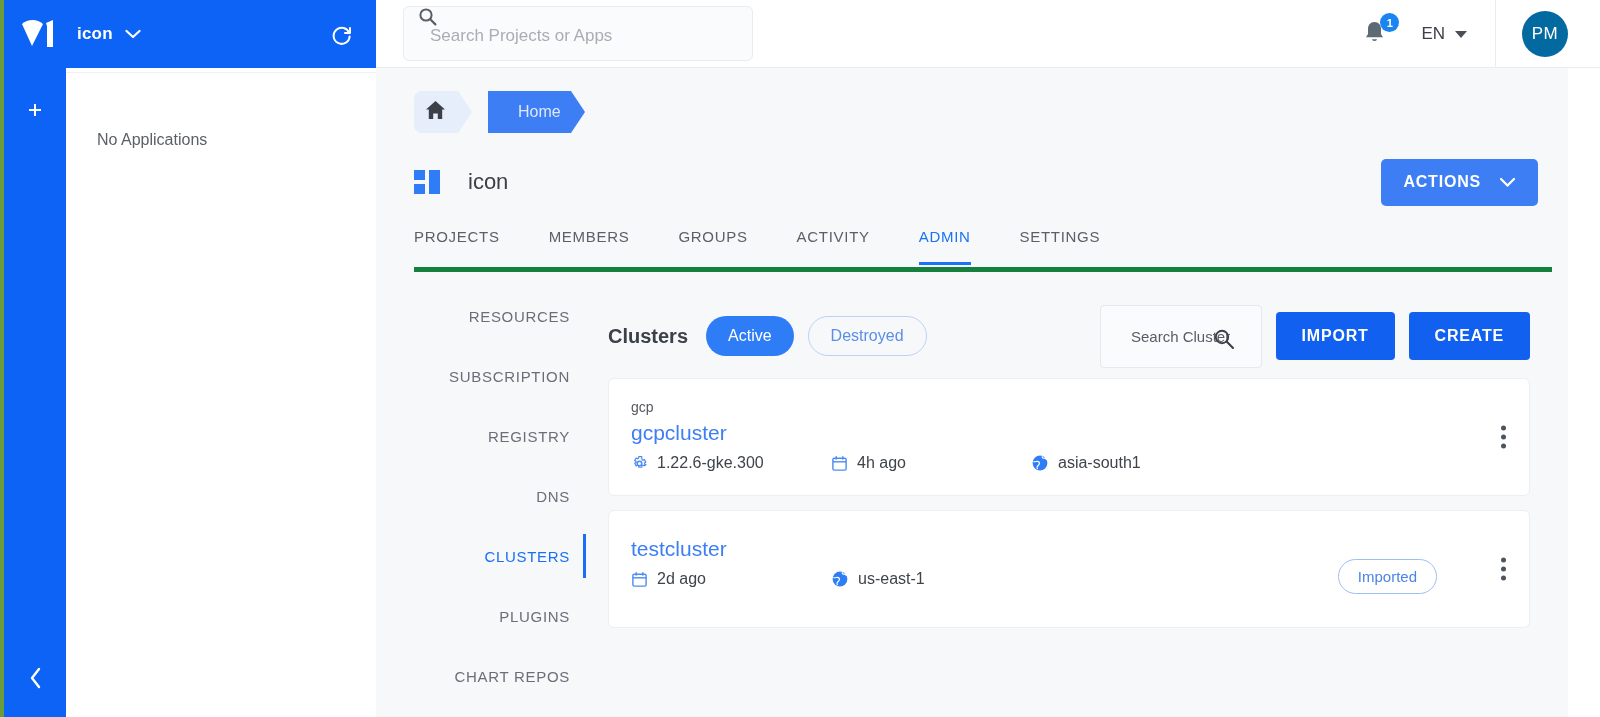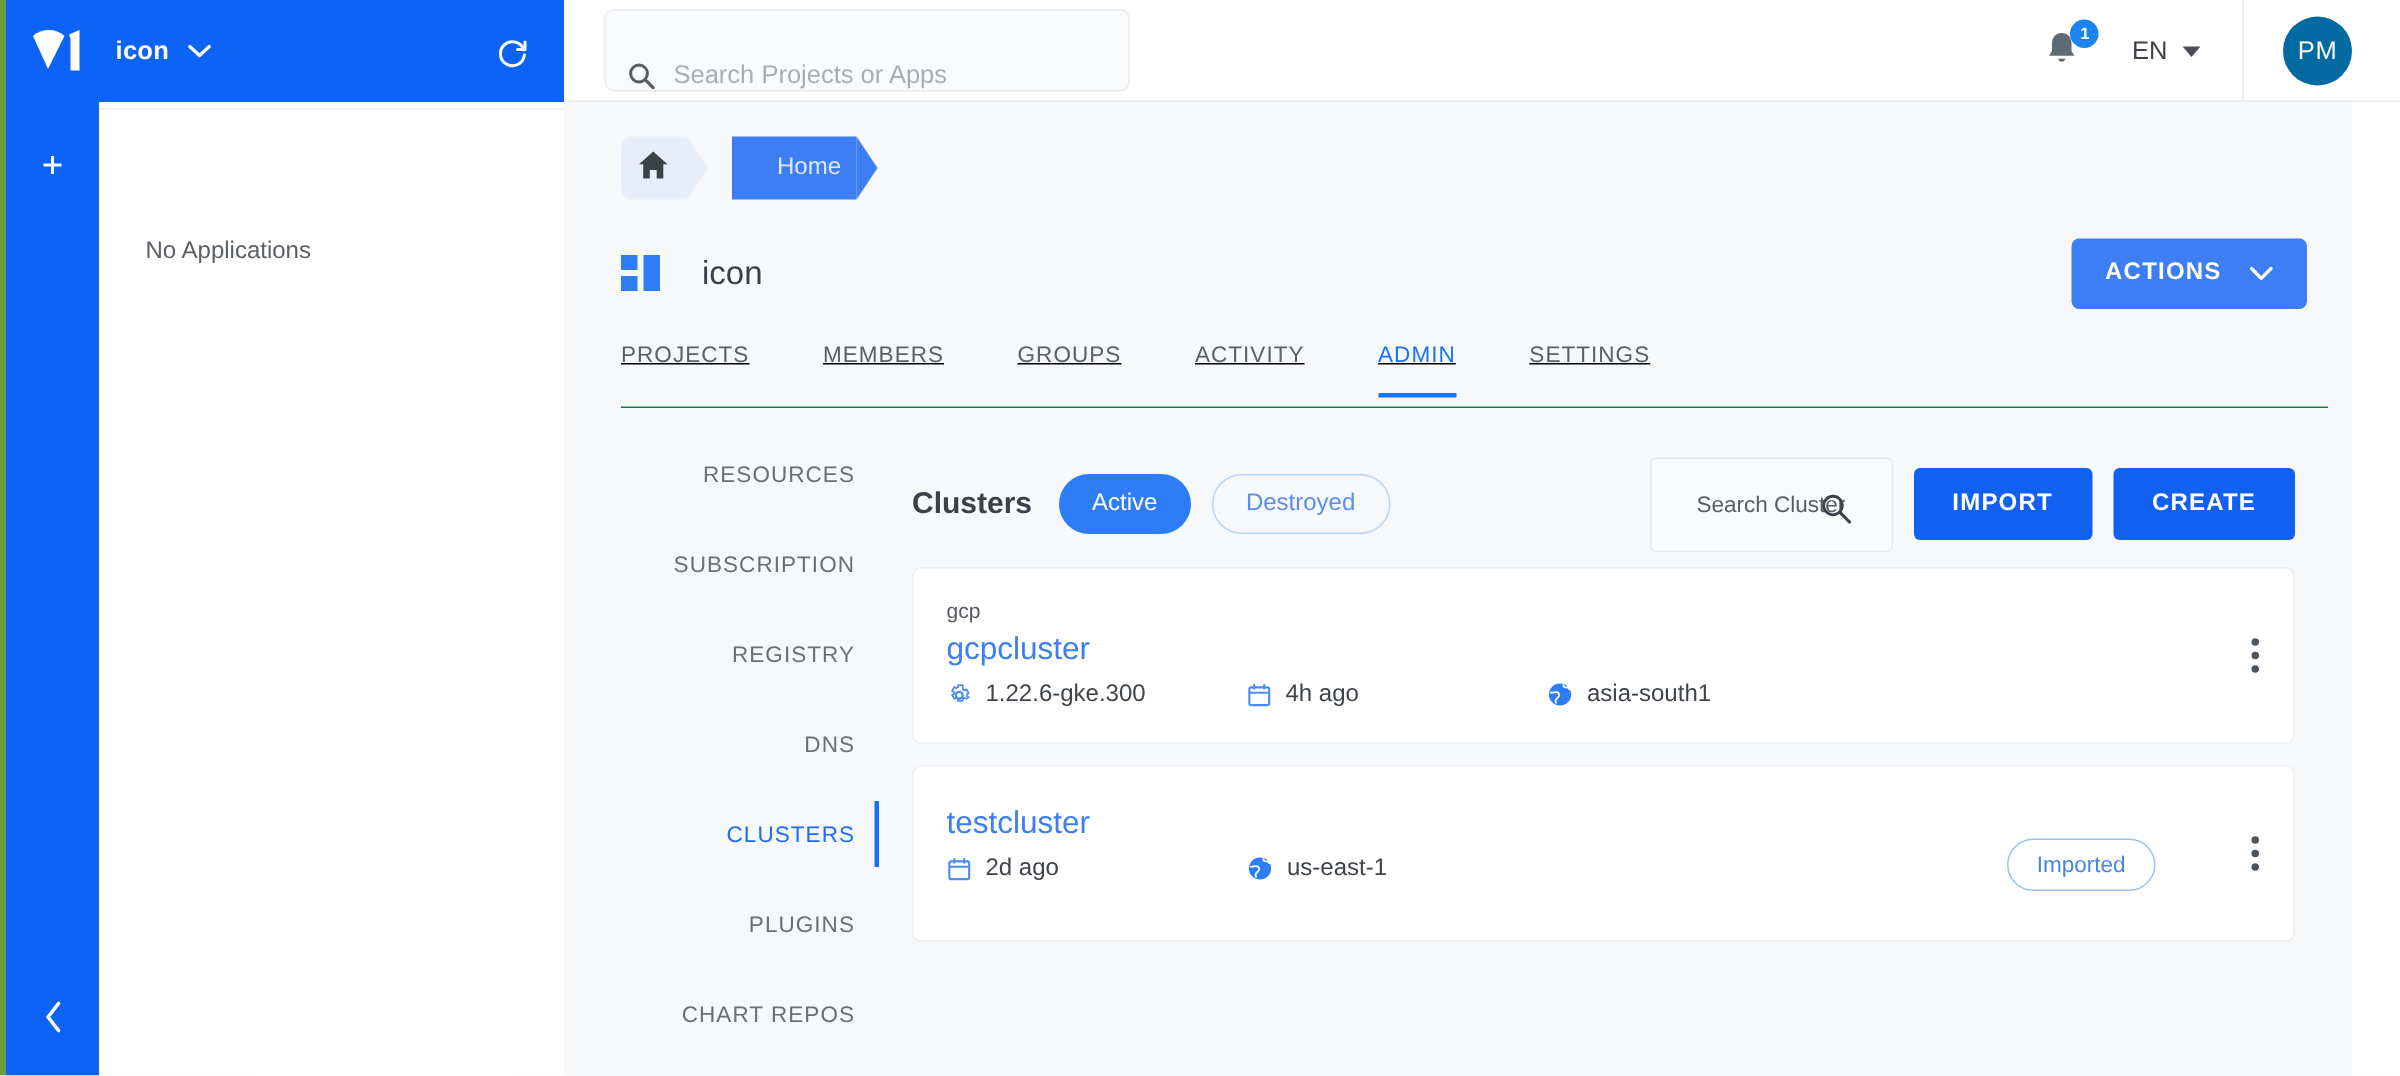--- a/index.html
+++ b/index.html
@@ -54,33 +54,33 @@
   .apps-panel {
     position: absolute; left: 66px; top: 68px; width: 310px; height: 649px;
     background: #ffffff;
   }
   .apps-panel-strip {
     position: absolute; left: 0; top: 0; width: 310px; height: 5px;
     background: #ffffff; border-bottom: 1px solid #eceff3;
   }
   .no-apps {
     position: absolute; left: 31px; top: 63px;
-    font-size: 16px; color: #5b5f66; margin-top: 28px;
+    font-size: 16px; color: #5b5f66;
   }
 
   
   .topbar {
     position: absolute; left: 376px; top: 0; width: 1224px; height: 68px;
     background: #ffffff; border-bottom: 1px solid #e9ecf0;
     display: flex; align-items: center;
   }
   .search-box {
     position: absolute; left: 27px; top: 6px; width: 350px; height: 55px;
     background: #fafbfc; border: 1px solid #e9ecf0; border-radius: 6px;
-    display: flex; align-items: flex-end; padding-left: 14px; cursor: text;
+    display: flex; align-items: flex-start; padding-left: 14px; cursor: text; flex-direction: column;
   }
   .search-box .ph {
     margin-left: 12px; font-size: 17px; color: #a9adb4;
   }
   .topbar-right {
     position: absolute; right: 0; top: 0; height: 68px;
     display: flex; align-items: center;
   }
   .bell-wrap { position: relative; cursor: pointer; width: 30px; height: 30px; }
   .bell-badge {
@@ -165,21 +165,21 @@
     margin-left: auto; background: #3d7ef5; color: #fff;
     height: 47px; border: none; border-radius: 5px;
     padding: 0 22px; font-size: 16px; font-weight: bold;
     letter-spacing: .8px; display: flex; align-items: center; gap: 18px;
     cursor: pointer; font-family: inherit;
   }
 
   
   .tabs {
     position: absolute; left: 38px; top: 152px; right: 16px; height: 52px;
-    display: flex; align-items: flex-start; border-bottom: 1px solid #15803d; text-decoration: underline;
+    display: flex; align-items: flex-start; border-bottom: 5px solid #15803d;
   }
   .tab {
     font-size: 15px; color: #5b6068; letter-spacing: .7px;
     padding: 8px 0 17px 0; margin-right: 49px; cursor: pointer;
     border-bottom: 3px solid transparent; white-space: nowrap;
   }
   .tab.active { color: #1a73f5; border-bottom-color: #1a73f5; }
 
   
   .subnav {

